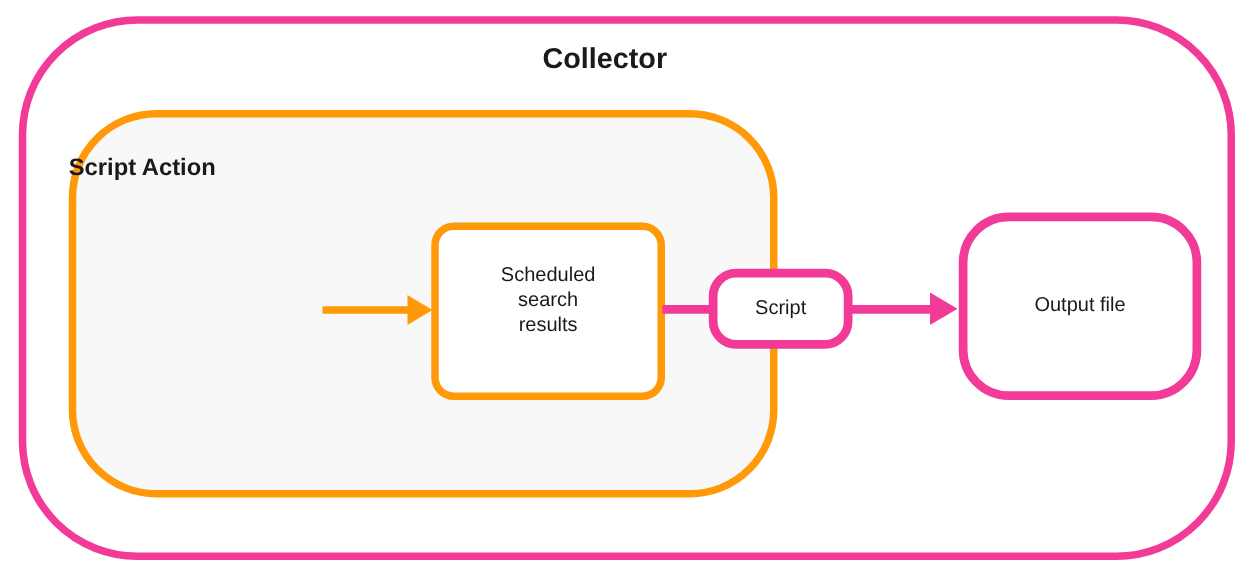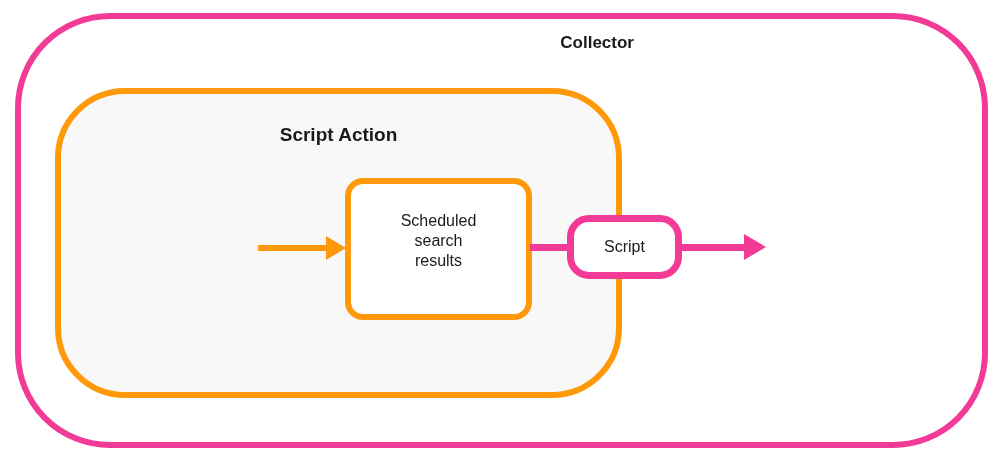--- a/index.html
+++ b/index.html
@@ -28,26 +28,25 @@
   .script-action {
     left: 55px; top: 88px; width: 567px; height: 310px;
     border: 6px solid var(--orange, #ff990a);
     border-radius: 70px;
     background: var(--container-fill, #f8f8f8);
   }
 
   
   .collector-label {
     left: 434px; top: 33px; width: 200px;
-    text-align: right;
-    font-size: 17px; font-weight: bold;
+    text-align: left;
+    font-size: 23px; font-weight: bold;
   }
   .script-action-label {
     left: 55px; top: 124px; width: 567px;
-    text-align: center;
     font-size: 19px; font-weight: bold;
   }
 
   
   .node {
     display: flex;
     align-items: center;
     justify-content: center;
     text-align: center;
     background: #ffffff;
@@ -126,14 +125,17 @@
 
   <div class="abs line line-pink connector-2"></div>
 
   <div class="abs node node-pink script-box">
     <span>Script</span>
   </div>
 
   <div class="abs line line-pink arrow-line-3"></div>
   <div class="abs arrowhead-3"></div>
 
+  <div class="abs node node-pink output-box">
+    <span>Output file</span>
+  </div>
 
 </div>
 
 </body></html>

